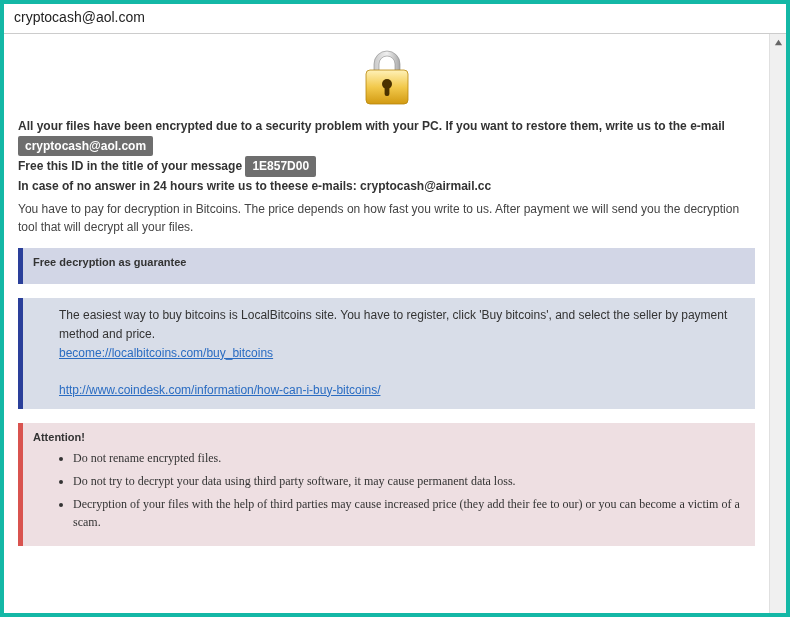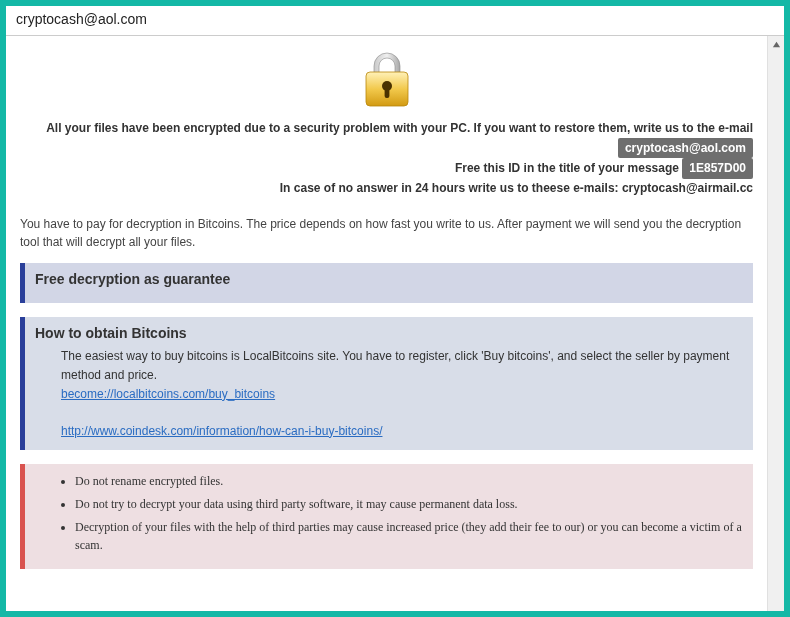--- a/index.html
+++ b/index.html
@@ -6,21 +6,21 @@
     body {
       font-family: "Segoe UI", Tahoma, sans-serif;
       background: #fff;
       width: 790px;
       height: 617px;
       overflow: hidden;
     }
     .window {
       width: 790px;
       height: 617px;
-      border: 6px solid #14b8a6;
+      border: 4px solid #14b8a6;
       background: #fff;
       display: flex;
       flex-direction: column;
     }
     .titlebar {
       height: 30px;
       background: #fff;
       border-bottom: 1px solid #ccc;
       padding: 5px 10px;
       font-size: 14px;
@@ -60,43 +60,42 @@
     .lock-wrap { text-align: center; margin-bottom: 8px; }
     .lock-icon { display: inline-block; }
     .heading {
       text-align: center;
       font-weight: bold;
       font-size: 20px;
       color: #222;
       margin-bottom: 18px;
     }
     .intro {
-      margin-bottom: 18px;
+      margin-bottom: 5px;
       line-height: 1.55;
       color: #333;
-      text-align: right;
     }
     .intro .b { font-weight: bold; }
     .chip {
       display: inline-block;
       background: #6e6e6e;
       color: #fff;
       padding: 1px 7px;
       border-radius: 2px;
       font-weight: bold;
       font-size: 12px;
       vertical-align: baseline;
     }
     .note { color: #444; margin-top: 3px; margin-bottom: 12px; line-height: 1.5; }
     .panel {
       padding: 8px 10px 10px 10px;
       margin-bottom: 14px;
       border-left: 5px solid;
     }
-    .panel-title { font-weight: bold; font-size: 14px; margin-bottom: 6px; }
+    .panel-title { font-weight: bold; font-size: 11px; margin-bottom: 6px; }
     .panel-body { padding-left: 26px; line-height: 1.55; }
     .panel.blue { background: #d2d6e6; border-left-color: #2a3f9a; }
     .panel.blue2 { background: #d8dde8; border-left-color: #2a3f9a; }
     .panel.red  { background: #eedfe2; border-left-color: #d9534f; }
     .link { color: #2a6cc2; text-decoration: underline; cursor: pointer; }
     ul.bullets { list-style: disc; padding-left: 40px; }
     ul.bullets li { margin-bottom: 4px; line-height: 1.55; font-family: Liberation Serif, serif; }
   </style>
 </head>
 <body>
@@ -138,30 +137,30 @@
         <span class="b">In case of no answer in 24 hours write us to theese e-mails:</span>
         <span class="b">cryptocash@airmail.cc</span>
       </div>
       <div class="note">You have to pay for decryption in Bitcoins. The price depends on how fast you write to us. After payment we will send you the decryption tool that will decrypt all your files.</div>
 
       <div class="panel blue">
         <div class="panel-title">Free decryption as guarantee</div>
       </div>
 
       <div class="panel blue2">
-        <div class="panel-title">How to obtain Bitcoins</div>
         <div class="panel-body">
           <span>The easiest way to buy bitcoins is LocalBitcoins site. You have to register, click 'Buy bitcoins', and select the seller by payment method and price.</span><br>
           <span class="link">become://localbitcoins.com/buy_bitcoins</span><br>
           <br>
           <span class="link">http://www.coindesk.com/information/how-can-i-buy-bitcoins/</span>
         </div>
       </div>
 
       <div class="panel red">
+        <div class="panel-title">Attention!</div>
         <ul class="bullets">
           <li>Do not rename encrypted files.</li>
           <li>Do not try to decrypt your data using third party software, it may cause permanent data loss.</li>
           <li>Decryption of your files with the help of third parties may cause increased price (they add their fee to our) or you can become a victim of a scam.</li>
         </ul>
       </div>
 
     </div>
     <div class="scrollbar">
       <div class="scroll-arrow">

